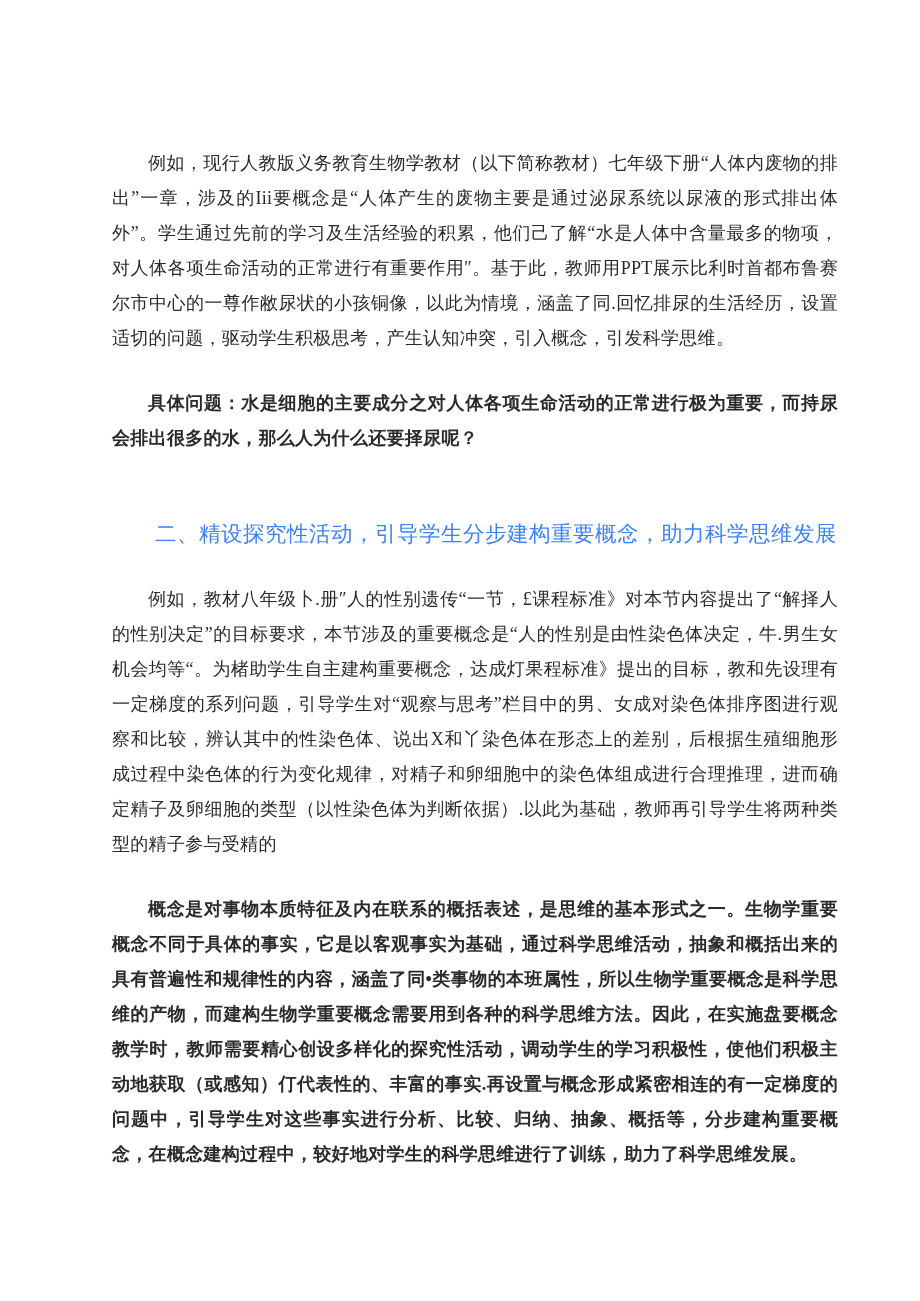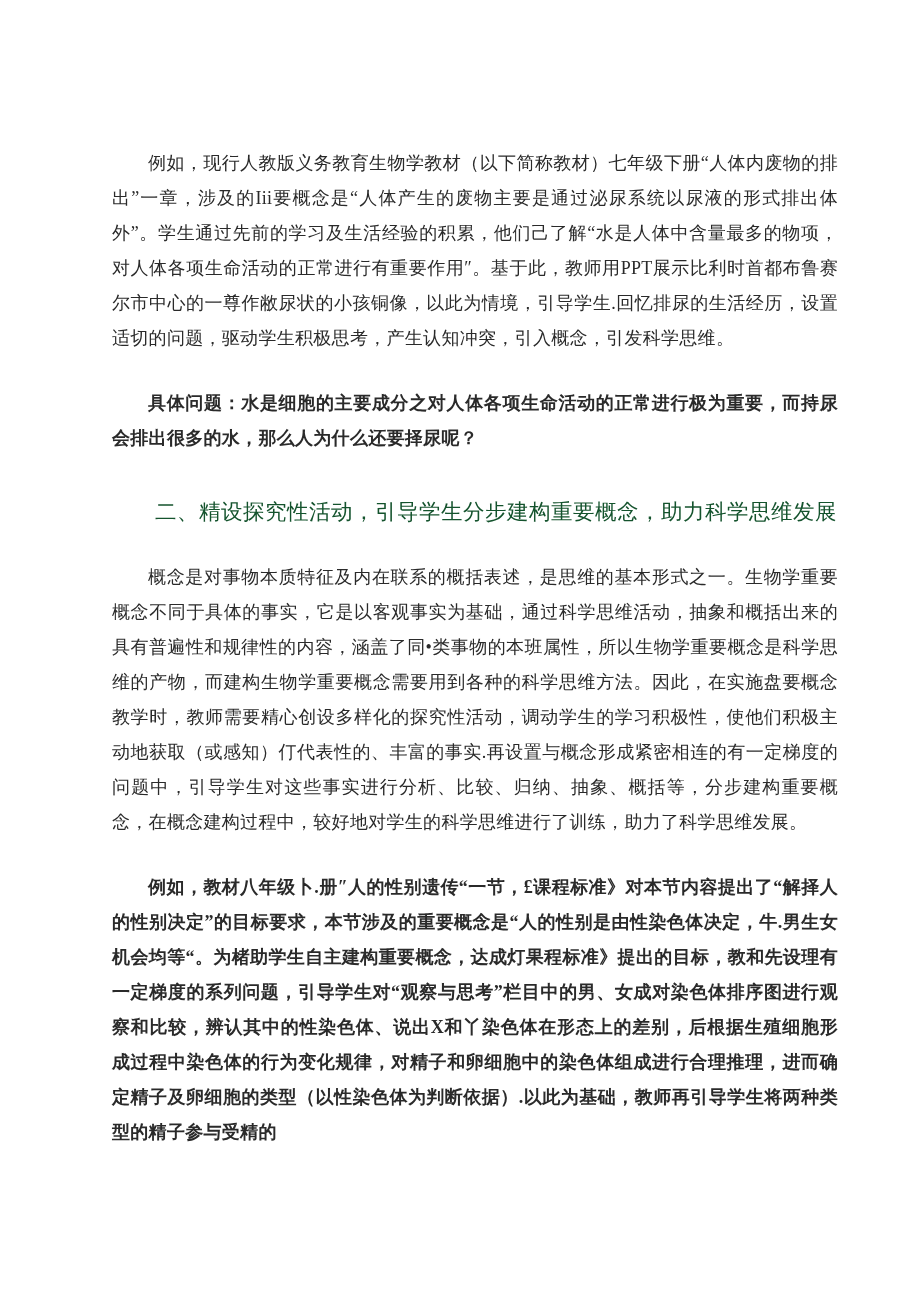--- a/index.html
+++ b/index.html
@@ -37,29 +37,29 @@
     margin-top: 30px;
     font-weight: bold;
   }
   h2.heading {
     font-size: 21.5px;
     line-height: 40px;
     font-weight: 400;
     text-align: justify;
     text-justify: inter-ideograph;
     text-indent: 2em;
-    margin: 36px 0 28px 0;
+    margin: 58px 0 28px 0;
     letter-spacing: 0.5px;
-    color: #14532d;
+    color: #3b82f6;
   }
 </style>
 </head>
 <body>
 
 <div class="page">
   <div class="content">
-    <p class="body">例如，现行人教版义务教育生物学教材（以下简称教材）七年级下册“人体内废物的排出”一章，涉及的Iii要概念是“人体产生的废物主要是通过泌尿系统以尿液的形式排出体外”。学生通过先前的学习及生活经验的积累，他们己了解“水是人体中含量最多的物项，对人体各项生命活动的正常进行有重要作用″。基于此，教师用PPT展示比利时首都布鲁赛尔市中心的一尊作敝尿状的小孩铜像，以此为情境，引导学生.回忆排尿的生活经历，设置适切的问题，驱动学生积极思考，产生认知冲突，引入概念，引发科学思维。</p>
+    <p class="body">例如，现行人教版义务教育生物学教材（以下简称教材）七年级下册“人体内废物的排出”一章，涉及的Iii要概念是“人体产生的废物主要是通过泌尿系统以尿液的形式排出体外”。学生通过先前的学习及生活经验的积累，他们己了解“水是人体中含量最多的物项，对人体各项生命活动的正常进行有重要作用″。基于此，教师用PPT展示比利时首都布鲁赛尔市中心的一尊作敝尿状的小孩铜像，以此为情境，涵盖了同.回忆排尿的生活经历，设置适切的问题，驱动学生积极思考，产生认知冲突，引入概念，引发科学思维。</p>
     <p class="body">具体问题：水是细胞的主要成分之对人体各项生命活动的正常进行极为重要，而持尿会排出很多的水，那么人为什么还要择尿呢？</p>
     <h2 class="heading">二、精设探究性活动，引导学生分步建构重要概念，助力科学思维发展</h2>
+    <p class="body">例如，教材八年级卜.册″人的性别遗传“一节，£课程标准》对本节内容提出了“解择人的性别决定”的目标要求，本节涉及的重要概念是“人的性别是由性染色体决定，牛.男生女机会均等“。为楮助学生自主建构重要概念，达成灯果程标准》提出的目标，教和先设理有一定梯度的系列问题，引导学生对“观察与思考”栏目中的男、女成对染色体排序图进行观察和比较，辨认其中的性染色体、说出X和丫染色体在形态上的差别，后根据生殖细胞形成过程中染色体的行为变化规律，对精子和卵细胞中的染色体组成进行合理推理，进而确定精子及卵细胞的类型（以性染色体为判断依据）.以此为基础，教师再引导学生将两种类型的精子参与受精的</p>
     <p class="body">概念是对事物本质特征及内在联系的概括表述，是思维的基本形式之一。生物学重要概念不同于具体的事实，它是以客观事实为基础，通过科学思维活动，抽象和概括出来的具有普遍性和规律性的内容，涵盖了同•类事物的本班属性，所以生物学重要概念是科学思维的产物，而建构生物学重要概念需要用到各种的科学思维方法。因此，在实施盘要概念教学时，教师需要精心创设多样化的探究性活动，调动学生的学习积极性，使他们积极主动地获取（或感知）仃代表性的、丰富的事实.再设置与概念形成紧密相连的有一定梯度的问题中，引导学生对这些事实进行分析、比较、归纳、抽象、概括等，分步建构重要概念，在概念建构过程中，较好地对学生的科学思维进行了训练，助力了科学思维发展。</p>
-    <p class="body">例如，教材八年级卜.册″人的性别遗传“一节，£课程标准》对本节内容提出了“解择人的性别决定”的目标要求，本节涉及的重要概念是“人的性别是由性染色体决定，牛.男生女机会均等“。为楮助学生自主建构重要概念，达成灯果程标准》提出的目标，教和先设理有一定梯度的系列问题，引导学生对“观察与思考”栏目中的男、女成对染色体排序图进行观察和比较，辨认其中的性染色体、说出X和丫染色体在形态上的差别，后根据生殖细胞形成过程中染色体的行为变化规律，对精子和卵细胞中的染色体组成进行合理推理，进而确定精子及卵细胞的类型（以性染色体为判断依据）.以此为基础，教师再引导学生将两种类型的精子参与受精的</p>
   </div>
 </div>
 
 </body></html>

